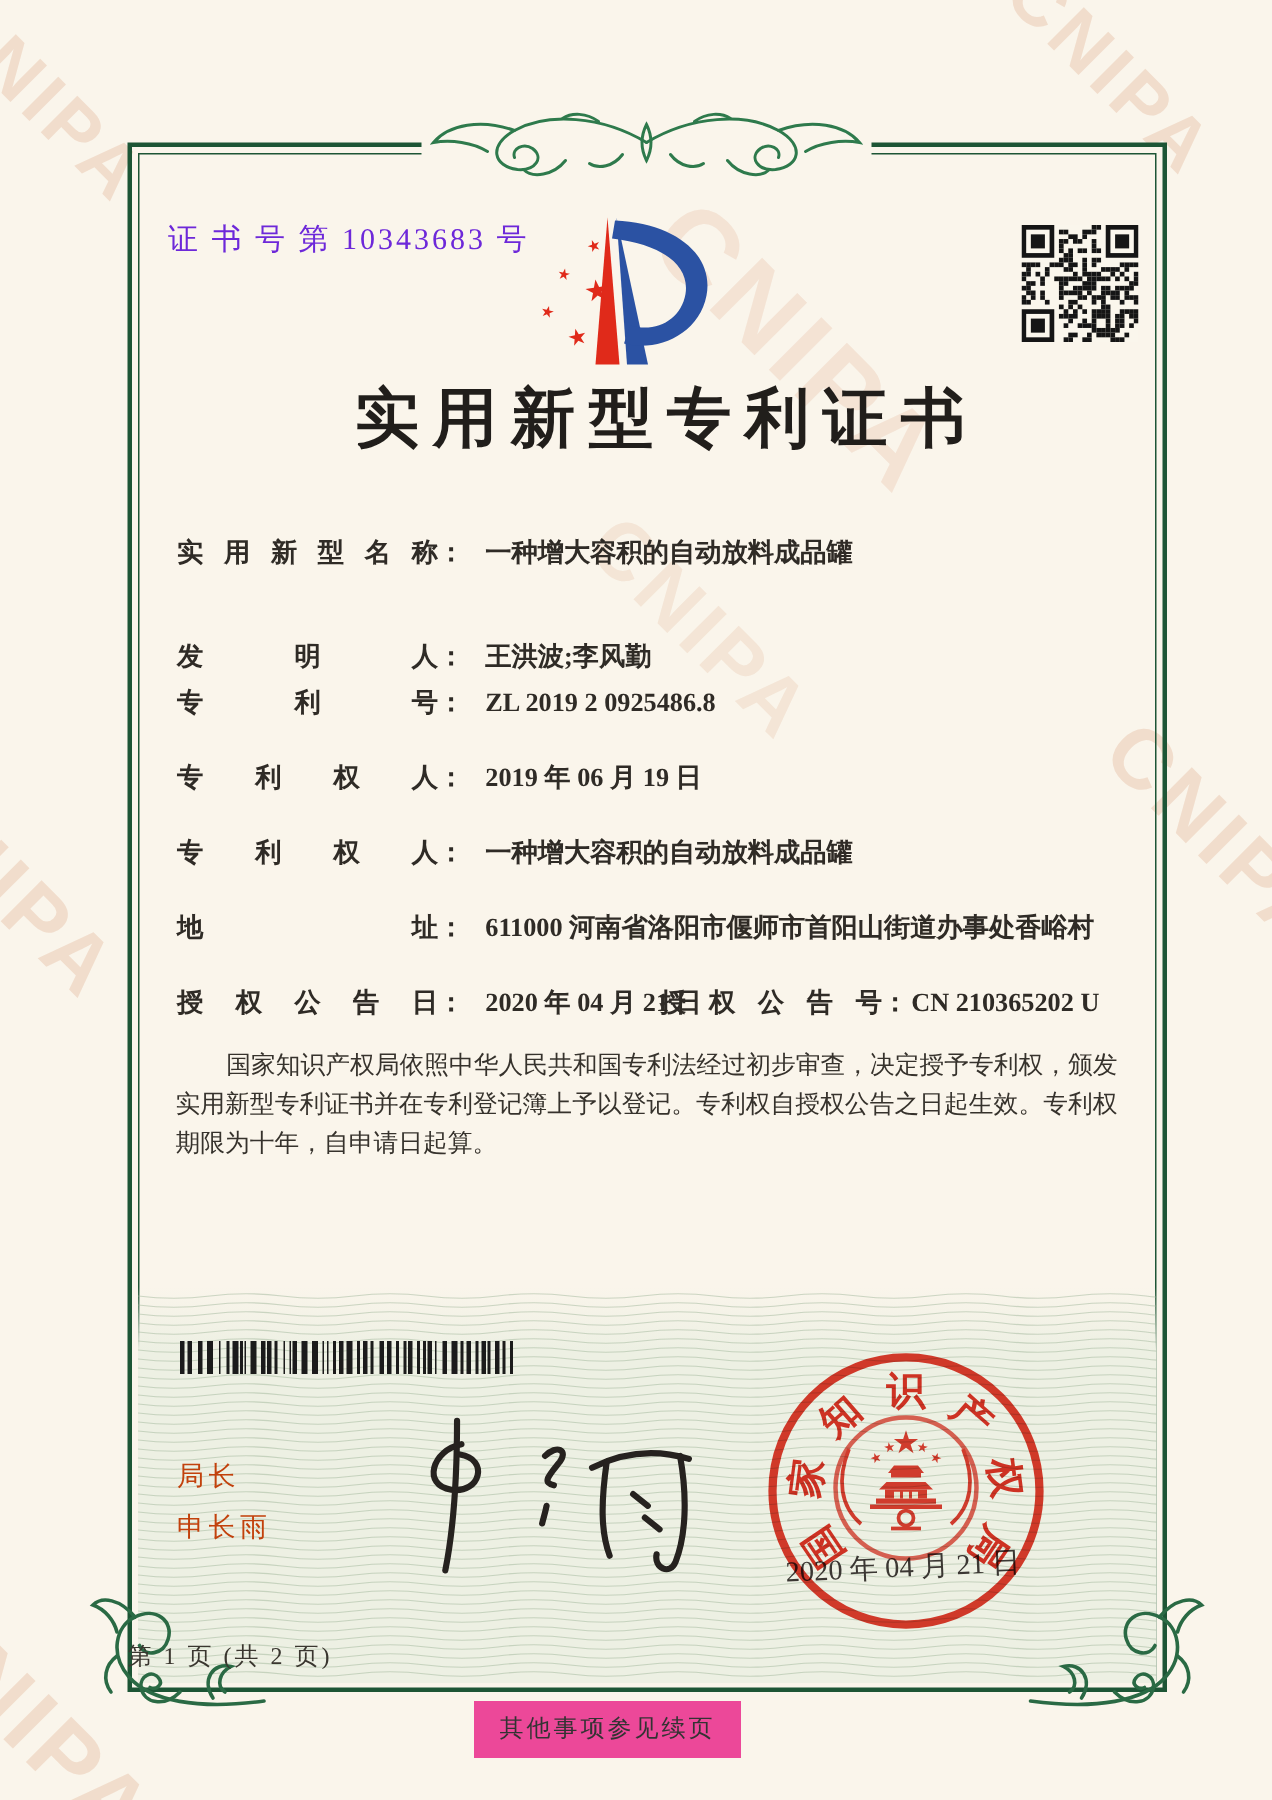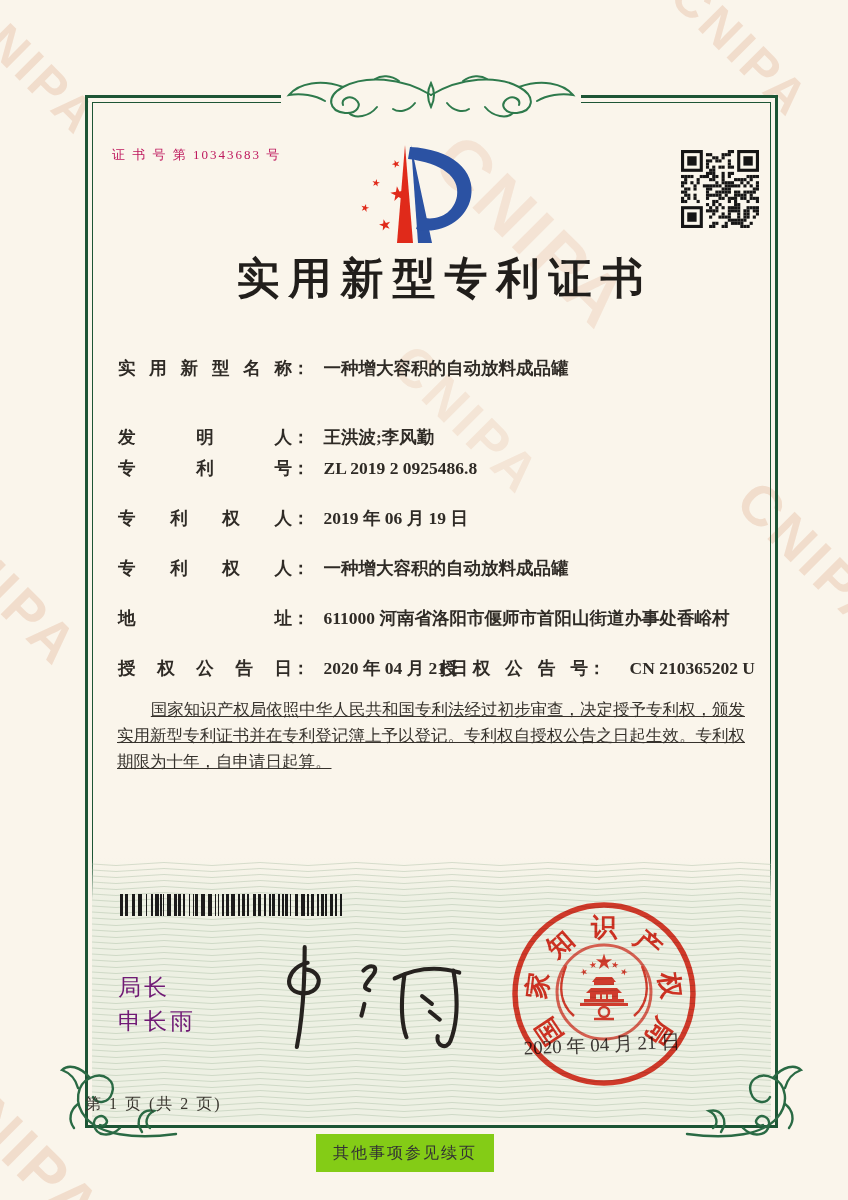--- a/index.html
+++ b/index.html
@@ -23,56 +23,56 @@
   }
   .wave-band{
     position:absolute; left:92px; top:858px; width:679px; height:264px;
     background:linear-gradient(180deg, rgba(236,240,228,0) 0px, #edf0e3 42px);
     overflow:hidden;
   }
   .wave-band svg{display:block;}
   .ornament-top{position:absolute; left:281px; top:67px; width:300px; height:56px; background:#faf5eb;}
   .corner{position:absolute; width:130px; height:86px;}
   .cert-no{
-    position:absolute; left:112px; top:146px; font-size:13px; letter-spacing:2px; color:#be185d;
+    position:absolute; left:112px; top:146px; font-size:20px; letter-spacing:2px; color:#6d28d9;
   }
   .logo{position:absolute; left:352px; top:140px;}
   .qr{position:absolute; left:681px; top:150px; background:#faf6ec;}
   .title{
     position:absolute; left:98px; top:250px; width:693px; text-align:center;
     font-size:43px; font-weight:700; letter-spacing:9px; color:#211e1b; white-space:nowrap;
   }
   .fields{position:absolute; left:118px; top:0; width:660px; font-size:17.5px; color:#2f2b26;}
   .row{position:absolute; white-space:nowrap;font-weight:bold;}
   .f-label{display:inline-block; width:174px; text-align-last:justify; text-align:justify; vertical-align:bottom;}
   .f-label-r{display:inline-block; width:148px; text-align-last:justify; text-align:justify; vertical-align:bottom;}
   .f-colon{display:inline-block;}
   .f-value{margin-left:14px;}
   .cell-r{position:absolute; left:322px; top:0;}
   .body-text{
     position:absolute; left:117px; top:697px; width:628px;
-    font-size:16.5px; line-height:26px; text-align:justify; color:#36322c;text-decoration:underline;
+    font-size:16.5px; line-height:26px; text-align:justify; color:#36322c;
   }
   .body-text p{margin:0; text-indent:2.05em;}
   .barcode{position:absolute; left:120px; top:894px;}
   .sig{position:absolute; left:246px; top:940px;}
-  .official{position:absolute; left:118px; font-size:23px; letter-spacing:3px; color:#701a75;}
+  .official{position:absolute; left:118px; font-size:18px; letter-spacing:3px; color:#c2410c;}
   .seal-date{
     position:absolute; left:512px; top:1032px; width:180px; text-align:center;
     font-size:19px; color:#3b3733; transform:rotate(-2.5deg); white-space:nowrap;
   }
   .seal{position:absolute; left:508px; top:898px; mix-blend-mode:multiply;}
   .seal-char{font-family:"Liberation Serif","DejaVu Serif",serif; font-weight:700; font-size:26px; fill:#dd2b1c;}
   .page-info{
     position:absolute; left:85px; top:1094px; width:693px; 
     font-size:16px; letter-spacing:2px; color:#3a362f;
   }
   .note-box{
     position:absolute; left:316px; top:1134px; width:178px; height:38px;
-    background:#84cc16; text-align:center; line-height:38px;
+    background:#ec4899; text-align:center; line-height:38px;
     font-size:16px; letter-spacing:2px; color:#333; 
   }
 </style>
 </head>
 <body>
 
 <div class="page">
 
   <span class="wm" style="left:-12px;top:-16px;font-size:50px;">CNIPA</span>
   <span class="wm" style="left:700px;top:-34px;font-size:50px;">CNIPA</span>
@@ -432,21 +432,21 @@
     </div>
     <div class="row" style="top:556px">
       <span class="f-label">专利权人</span><span class="f-colon">：</span><span class="f-value">一种增大容积的自动放料成品罐</span>
     </div>
     <div class="row" style="top:606px">
       <span class="f-label">地址</span><span class="f-colon">：</span><span class="f-value">611000 河南省洛阳市偃师市首阳山街道办事处香峪村</span>
     </div>
     <div class="row" style="top:656px">
       <span class="f-label">授权公告日</span><span class="f-colon">：</span><span class="f-value">2020 年 04 月 21 日</span>
       <span class="cell-r">
-        <span class="f-label-r">授权公告号</span><span class="f-colon">：</span><span class="f-value" style="margin-left:24px">CN 210365202 U</span>
+        <span class="f-label-r">授权公告号</span><span class="f-colon">：</span><span class="f-value" style="margin-left:2px">CN 210365202 U</span>
       </span>
     </div>
   </div>
 
   <div class="body-text">
     <p>国家知识产权局依照中华人民共和国专利法经过初步审查，决定授予专利权，颁发实用新型专利证书并在专利登记簿上予以登记。专利权自授权公告之日起生效。专利权期限为十年，自申请日起算。</p>
   </div>
 
   <svg id="barcode" class="barcode" width="226" height="22" viewBox="0 0 226 22">
       <rect x="0" y="0" width="3" height="22" fill="#1b1b1b"></rect>

